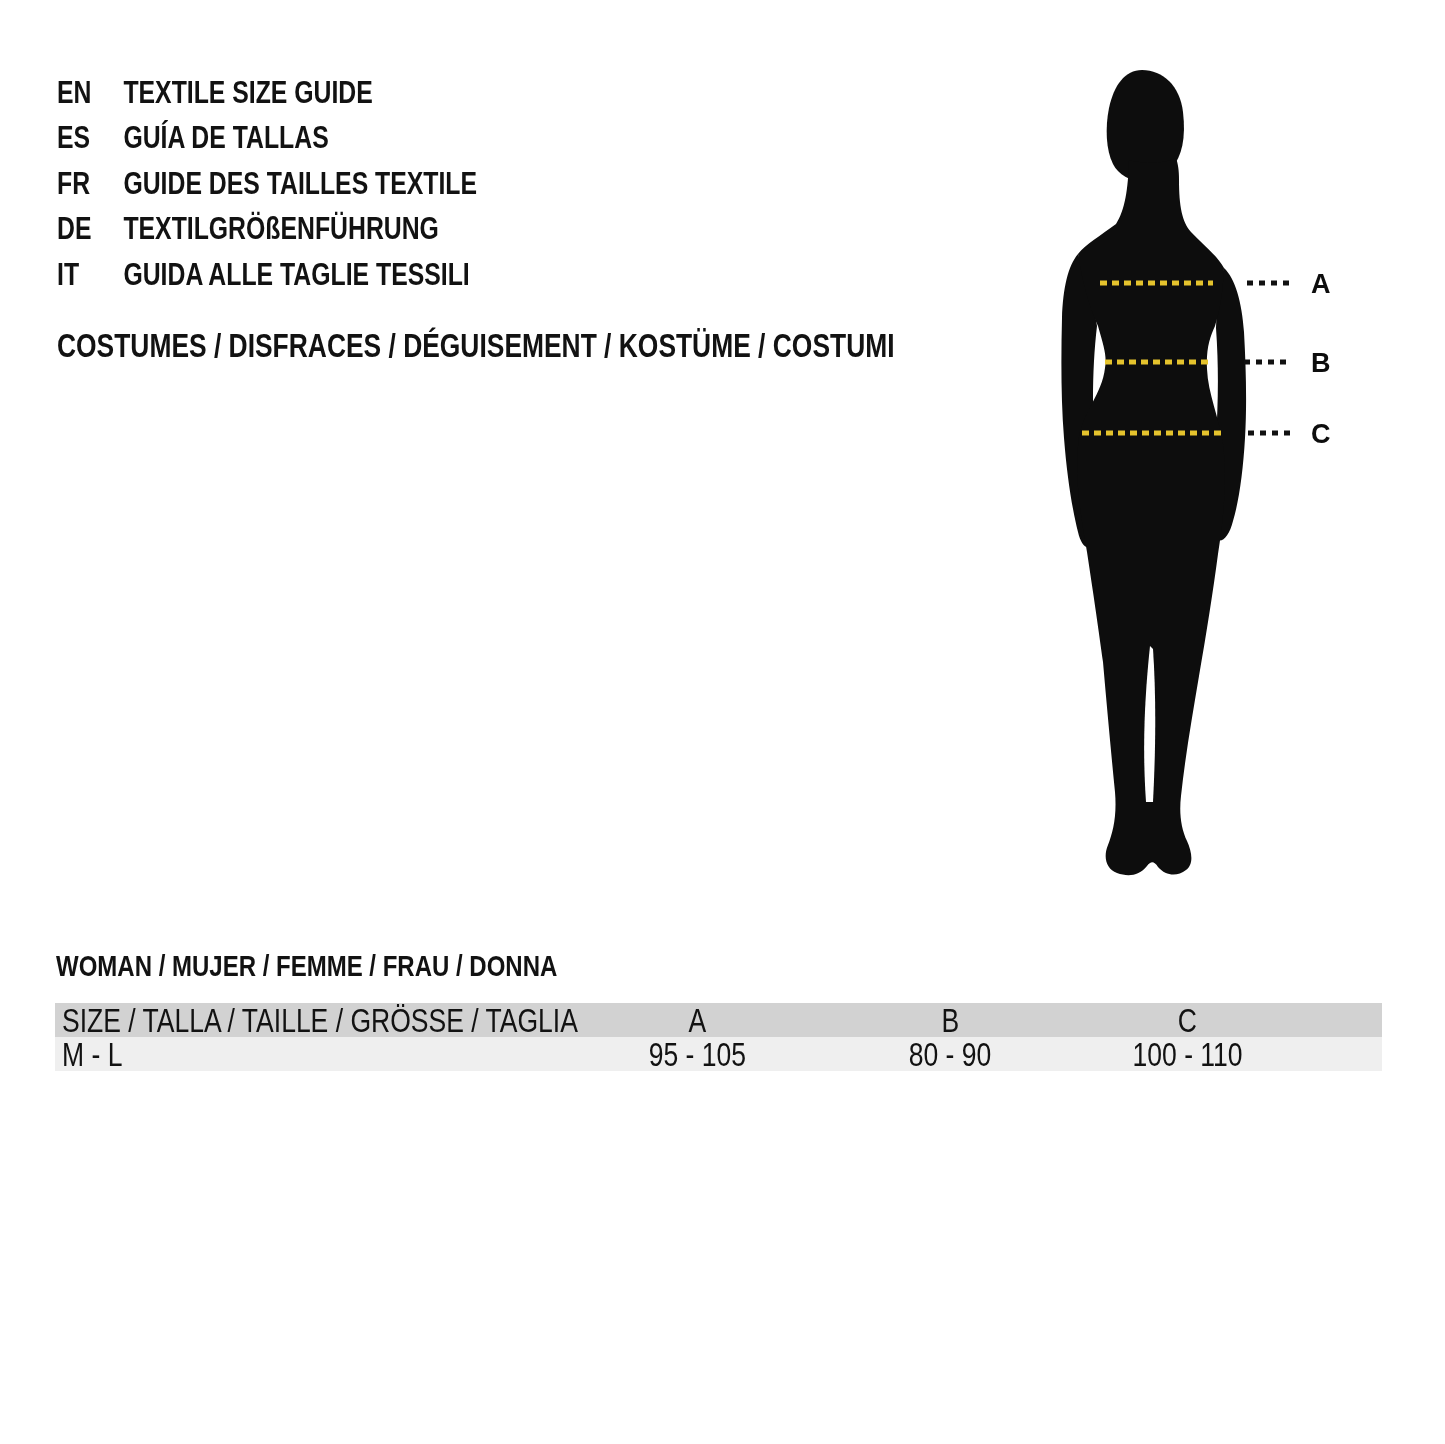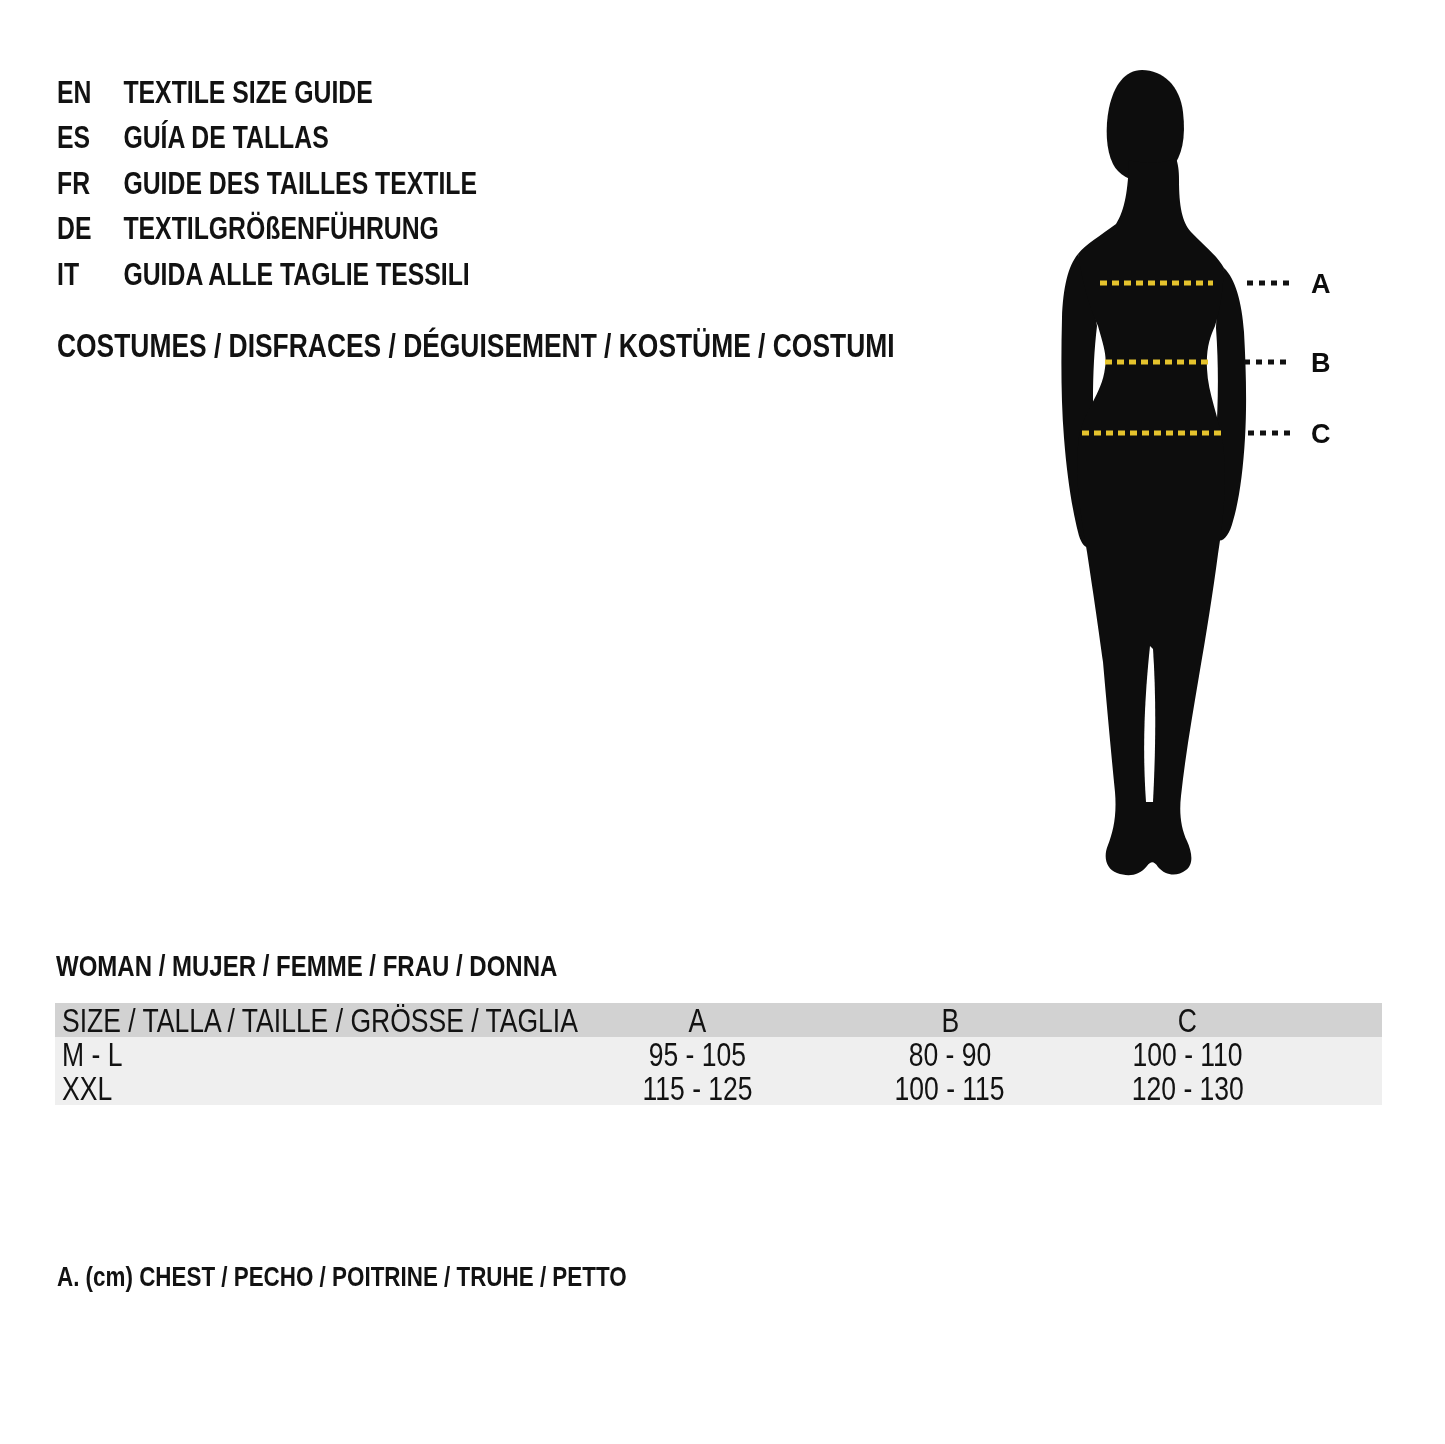--- a/index.html
+++ b/index.html
@@ -117,29 +117,19 @@
         <td class="c"><span class="cell">C</span></td>
         <td></td>
       </tr>
       <tr class="alt">
         <td class="lbl"><span class="cell">M - L</span></td>
         <td class="c"><span class="cell">95 - 105</span></td>
         <td class="c"><span class="cell">80 - 90</span></td>
         <td class="c"><span class="cell">100 - 110</span></td>
         <td></td>
       </tr>
-      <tr class="alt">
-        <td class="lbl"><span class="cell">XXL</span></td>
-        <td class="c"><span class="cell">115 - 125</span></td>
-        <td class="c"><span class="cell">100 - 115</span></td>
-        <td class="c"><span class="cell">120 - 130</span></td>
-        <td></td>
-      </tr>
     </tbody>
   </table>
 
   <div class="legend">
-    <div class="legend-line">
-        <span class="cndL">A. (cm) CHEST / PECHO / POITRINE / TRUHE / PETTO</span>
-      </div>
   </div>
 
 </div>
 
 </body></html>

